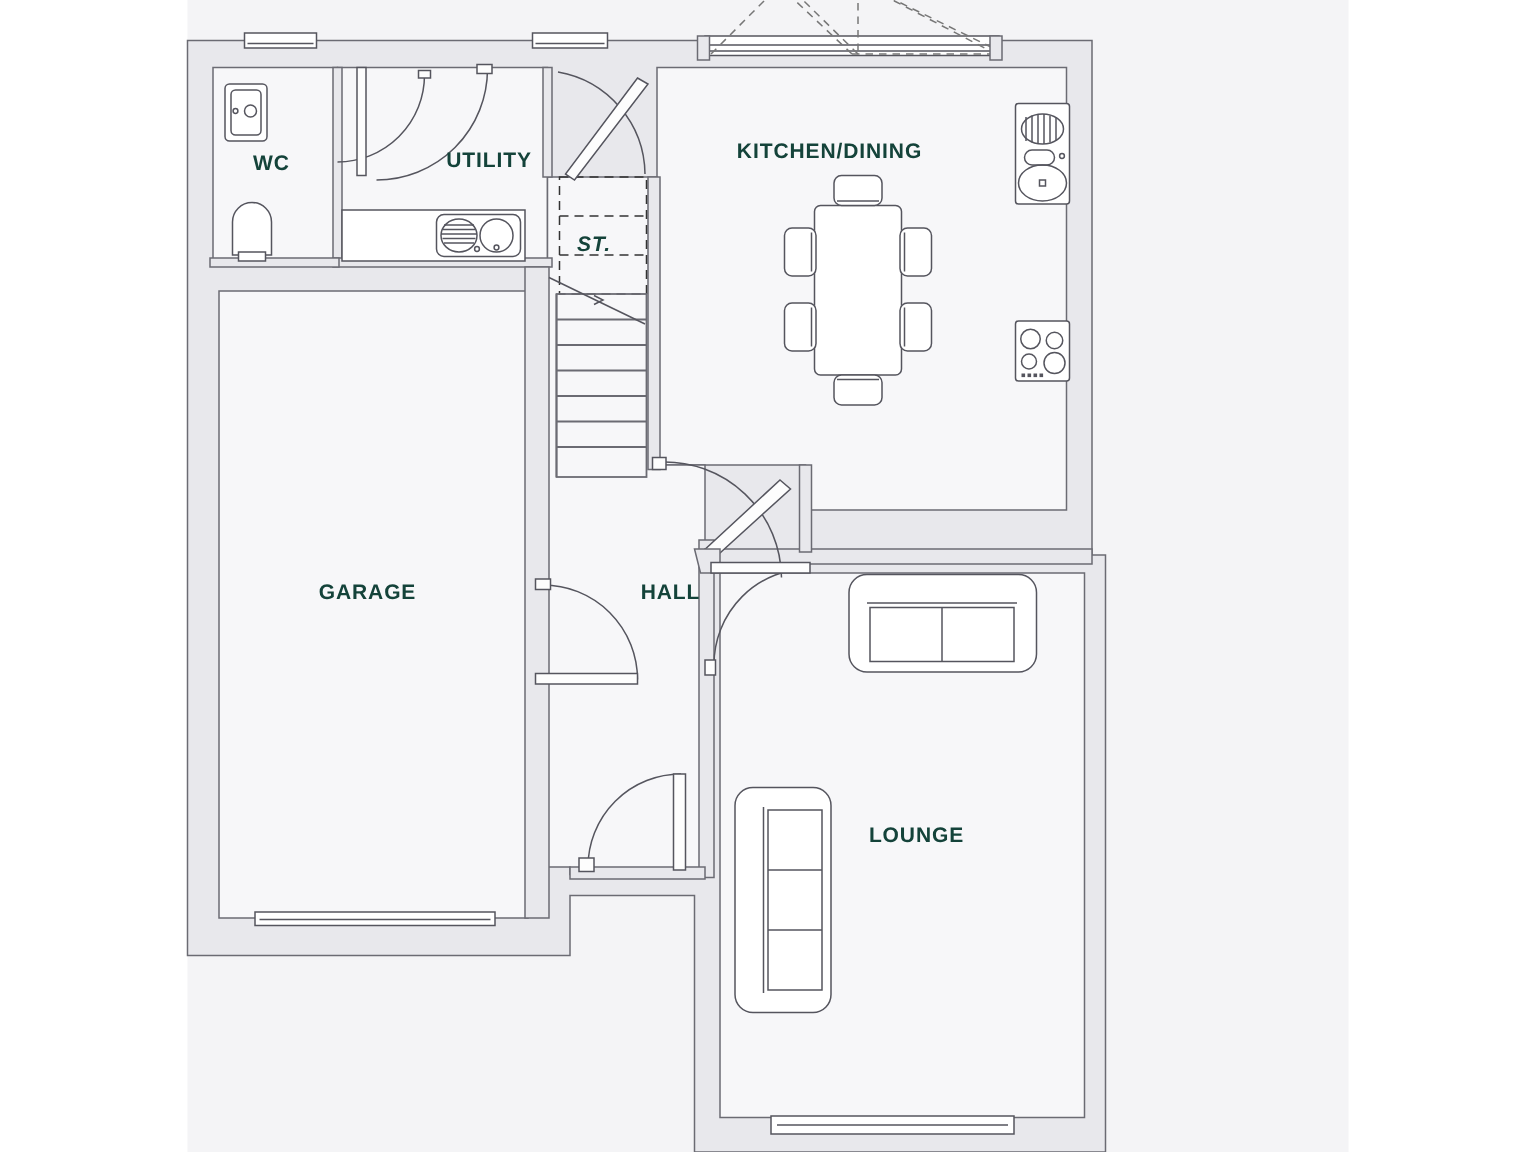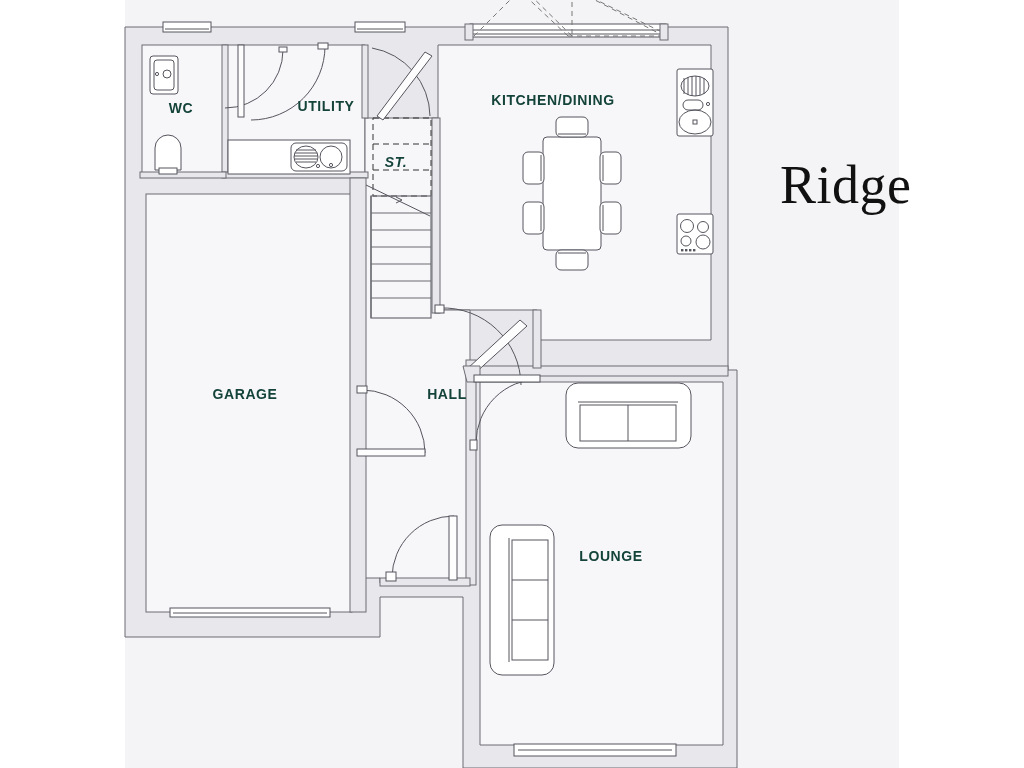--- a/index.html
+++ b/index.html
@@ -354,15 +354,14 @@
   </div>
 
   <div class="room-label" style="left:181px;top:108px;font-size:14px;">WC</div>
   <div class="room-label" style="left:326px;top:106px;font-size:14px;">UTILITY</div>
   <div class="room-label" style="left:553px;top:100px;font-size:14px;">KITCHEN/DINING</div>
   <div class="room-label" style="left:396px;top:162px;font-size:14px;font-style:italic;">ST.</div>
   <div class="room-label" style="left:245px;top:394px;font-size:14px;">GARAGE</div>
   <div class="room-label" style="left:424px;top:394px;font-size:14px;margin-left:23px;">HALL</div>
   <div class="room-label" style="left:611px;top:556px;font-size:14px;">LOUNGE</div>
 
-  <div class="title-block">Ridge</div>
 
 </div>
 
 </body></html>

